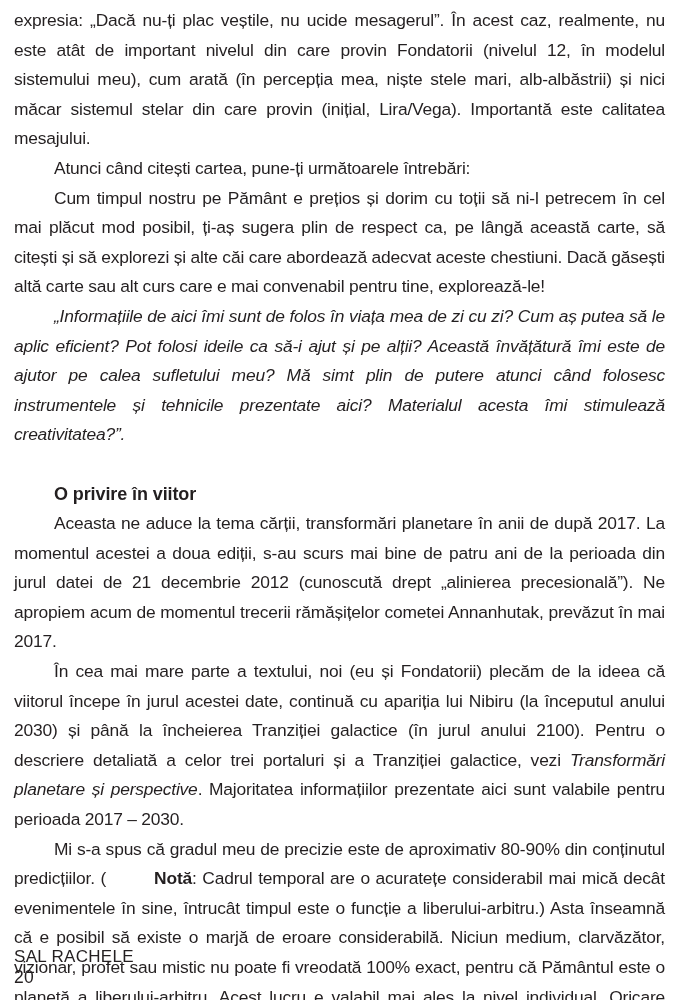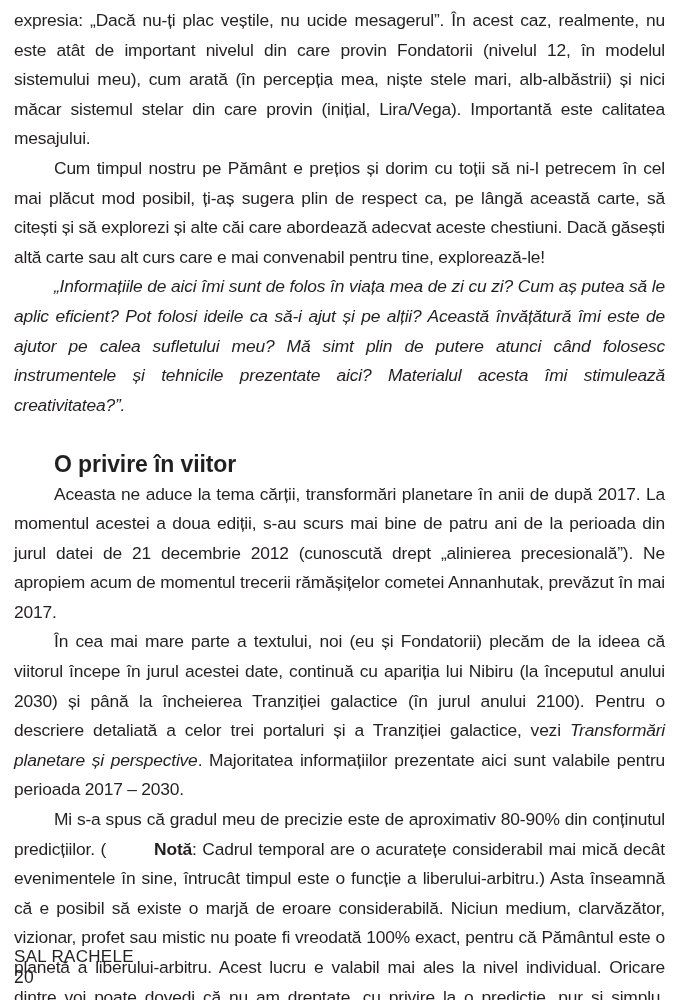--- a/index.html
+++ b/index.html
@@ -48,21 +48,21 @@
   .em {
     font-style: italic;
   }
   .bold {
     font-weight: bold;
     margin-left: 48px;
   }
   h2.section-heading {
     margin: 0;
     padding: 0;
-    font-size: 23px;
+    font-size: 18px;
     line-height: 29.6px;
     font-weight: bold;
     text-indent: 40px;
     letter-spacing: -0.1px;
   }
   .spacer-para {
     height: 29.6px;
   }
   .footer {
     position: absolute;
@@ -87,20 +87,21 @@
 </style>
 </head>
 <body>
 
 <div class="page">
 
   <div class="content">
 
     <p class="para">expresia: „Dacă nu-ți plac veștile, nu ucide mesagerul”. În acest caz, realmente, nu este atât de important nivelul din care provin Fondatorii (nivelul 12, în modelul sistemului meu), cum arată (în percepția mea, niște stele mari, alb-albăstrii) și nici măcar sistemul stelar din care provin (inițial, Lira/Vega). Importantă este calitatea mesajului.</p>
 
+    <p class="para indent">Atunci când citești cartea, pune-ți următoarele întrebări:</p>
 
     <p class="para indent">Cum timpul nostru pe Pământ e prețios și dorim cu toții să ni-l petrecem în cel mai plăcut mod posibil, ți-aș sugera plin de respect ca, pe lângă această carte, să citești și să explorezi și alte căi care abordează adecvat aceste chestiuni. Dacă găsești altă carte sau alt curs care e mai convenabil pentru tine, explorează-le!</p>
 
     <p class="para indent italic">„Informațiile de aici îmi sunt de folos în viața mea de zi cu zi? Cum aș putea să le aplic eficient? Pot folosi ideile ca să-i ajut și pe alții? Această învățătură îmi este de ajutor pe calea sufletului meu? Mă simt plin de putere atunci când folosesc instrumentele și tehnicile prezentate aici? Materialul acesta îmi stimulează creativitatea?”.</p>
 
     <div class="spacer-para"></div>
 
     <h2 class="section-heading">O privire în viitor</h2>
 
     <p class="para indent">Aceasta ne aduce la tema cărții, transformări planetare în anii de după 2017. La momentul acestei a doua ediții, s-au scurs mai bine de patru ani de la perioada din jurul datei de 21 decembrie 2012 (cunoscută drept „alinierea precesională”). Ne apropiem acum de momentul trecerii rămășițelor cometei Annanhutak, prevăzut în mai 2017.</p>

